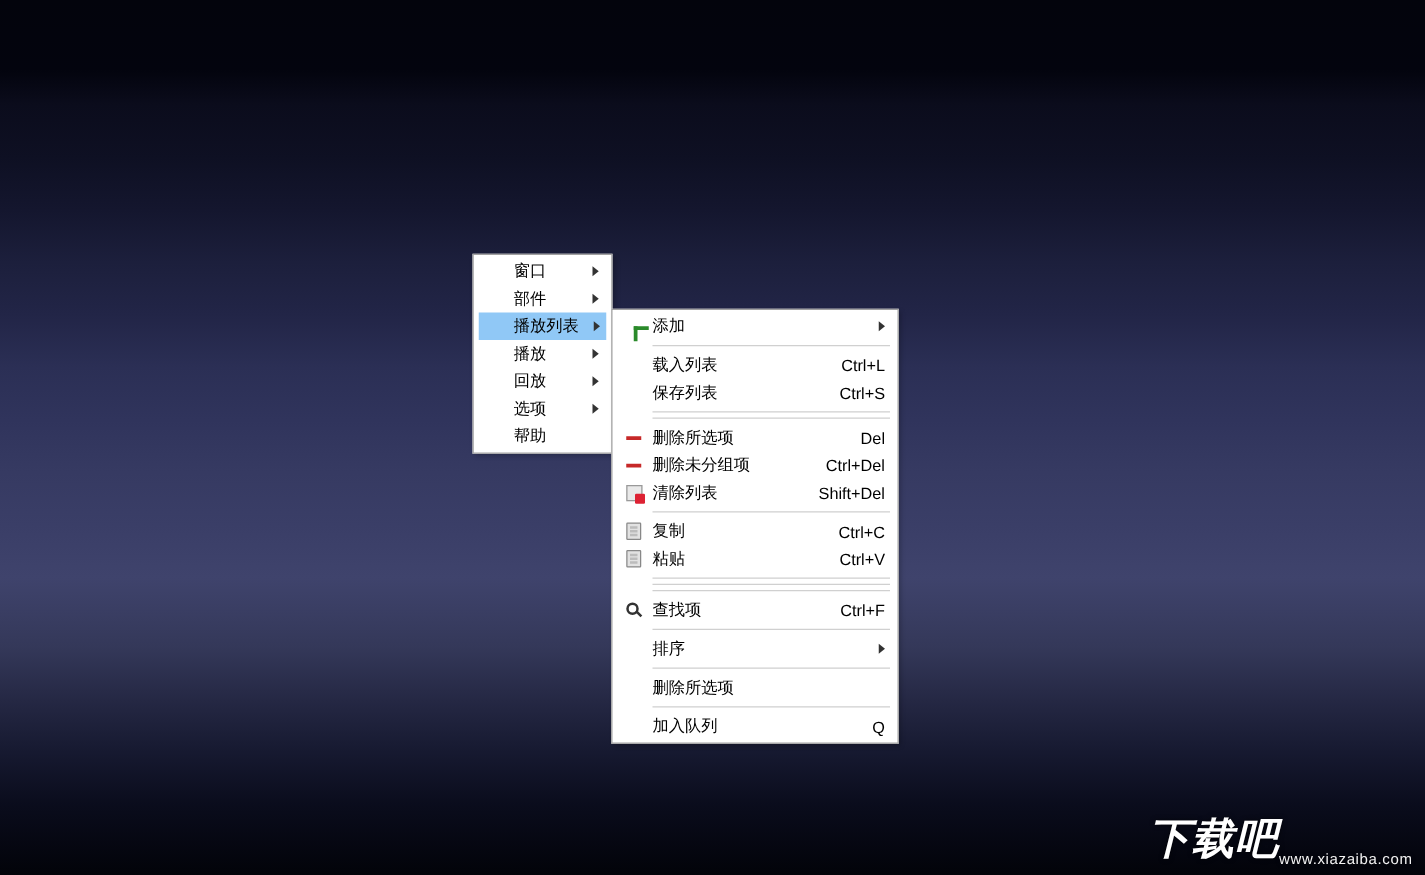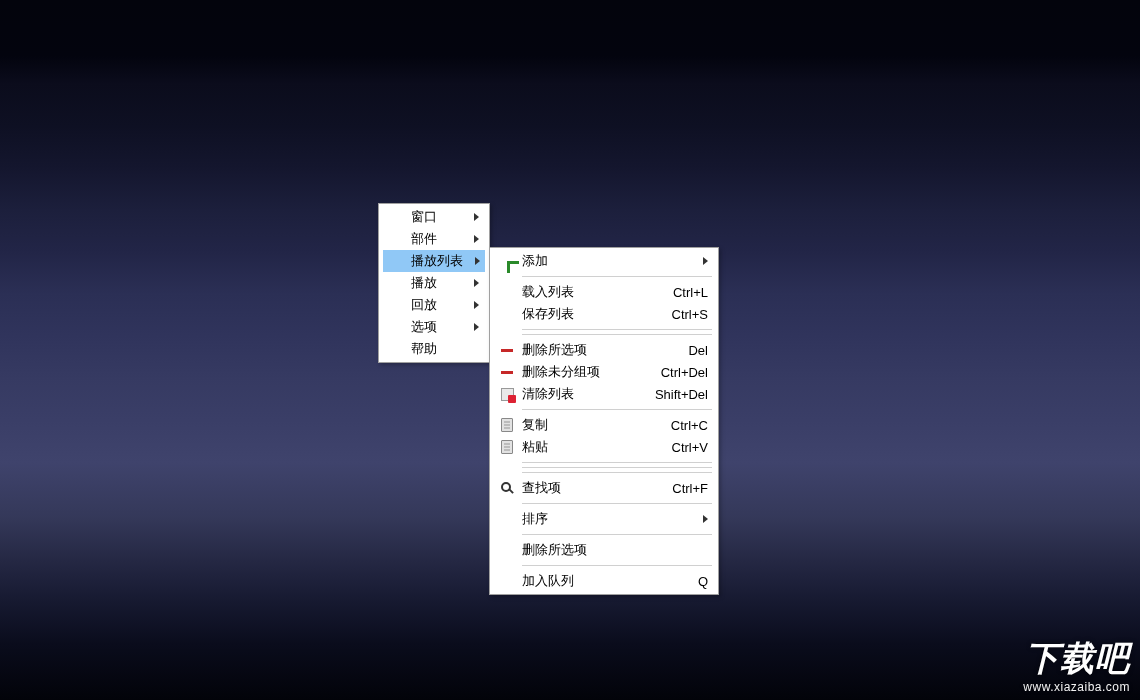--- a/index.html
+++ b/index.html
@@ -97,21 +97,21 @@
   .icon-search::after {
     content:""; position:absolute; width:6px; height:2px; background:#333;
     transform: rotate(45deg); right:-5px; bottom:-2px;
   }
 
   .menu1 { left: 378px; top: 203px; width: 112px; }
   .menu2 { left: 489px; top: 247px; width: 230px; }
 
   .watermark {
     position:absolute; right:10px; bottom:6px; color:#fff; text-align:right;
-    display:flex; flex-direction:column; align-items:flex-end;
+    display:flex; flex-direction:row; align-items:flex-end;
     text-shadow: 0 0 4px rgba(0,0,0,0.6);
   }
   .watermark .big {
     font-size: 34px; font-weight: 700; letter-spacing: 1px; font-style: italic;
     font-family: "STXingkai","KaiTi","Microsoft YaHei",sans-serif;
   }
   .watermark .small {
     font-size: 12px; letter-spacing: 0.5px; opacity: 0.95; margin-top:-2px;
   }
 </style>

